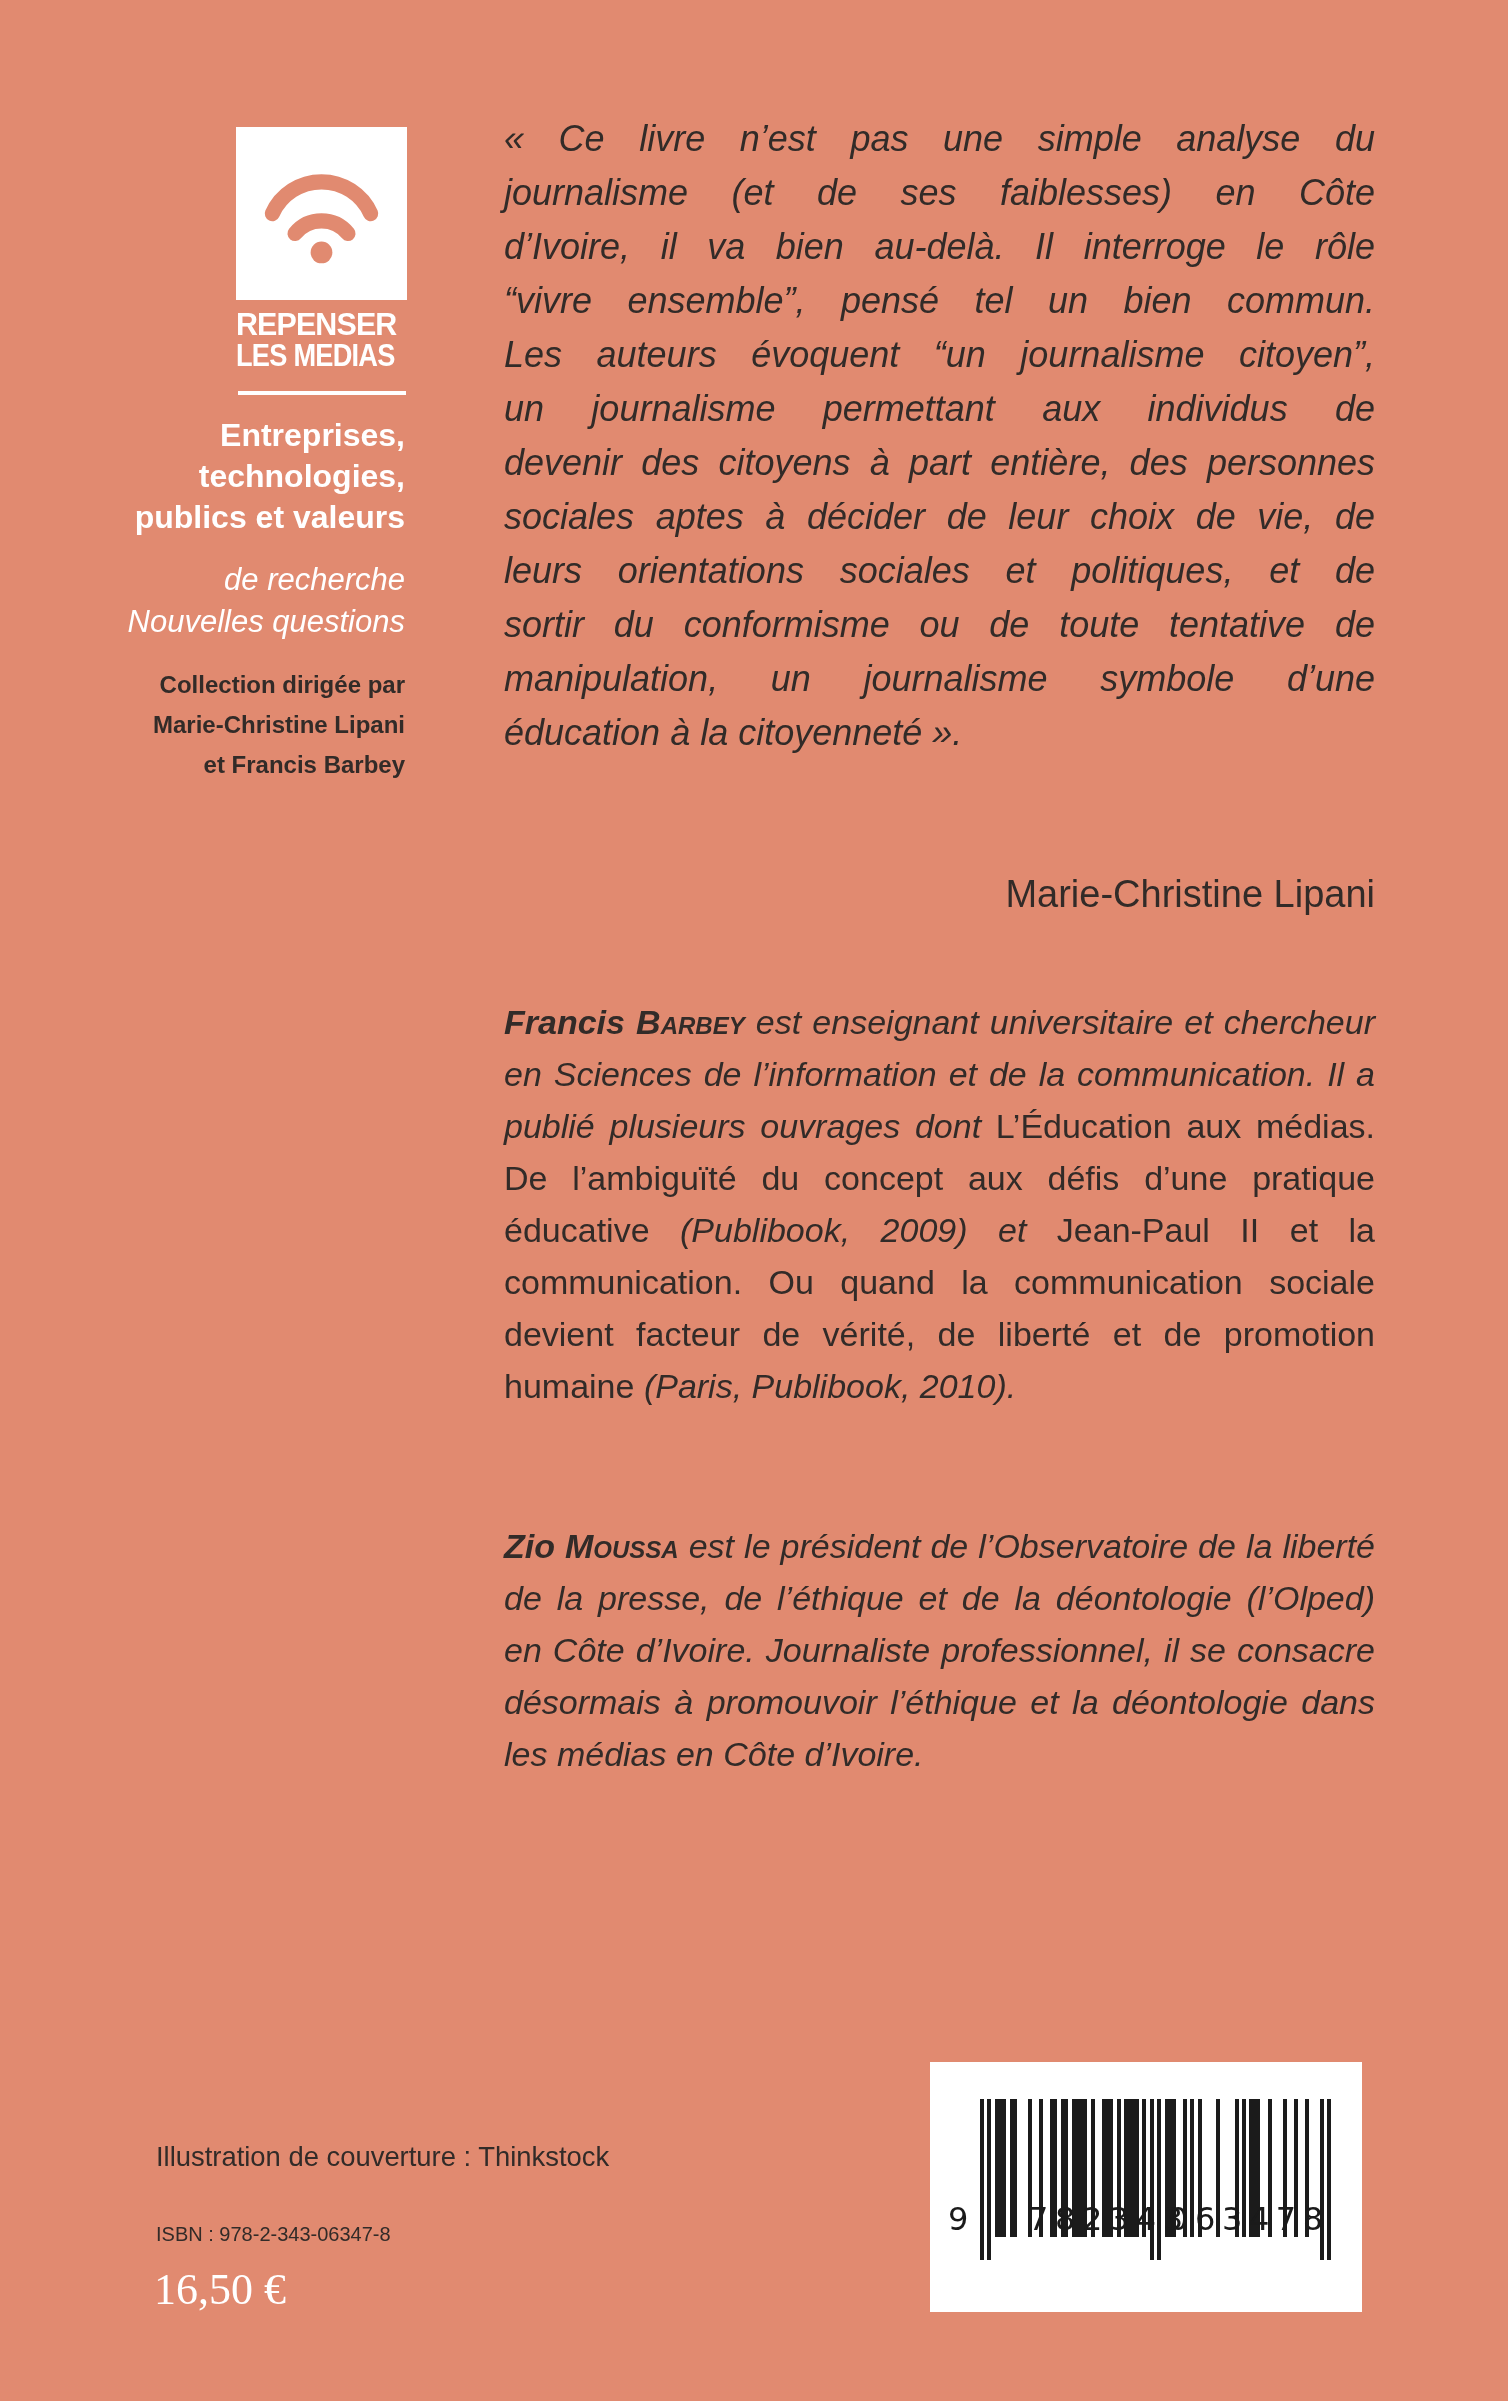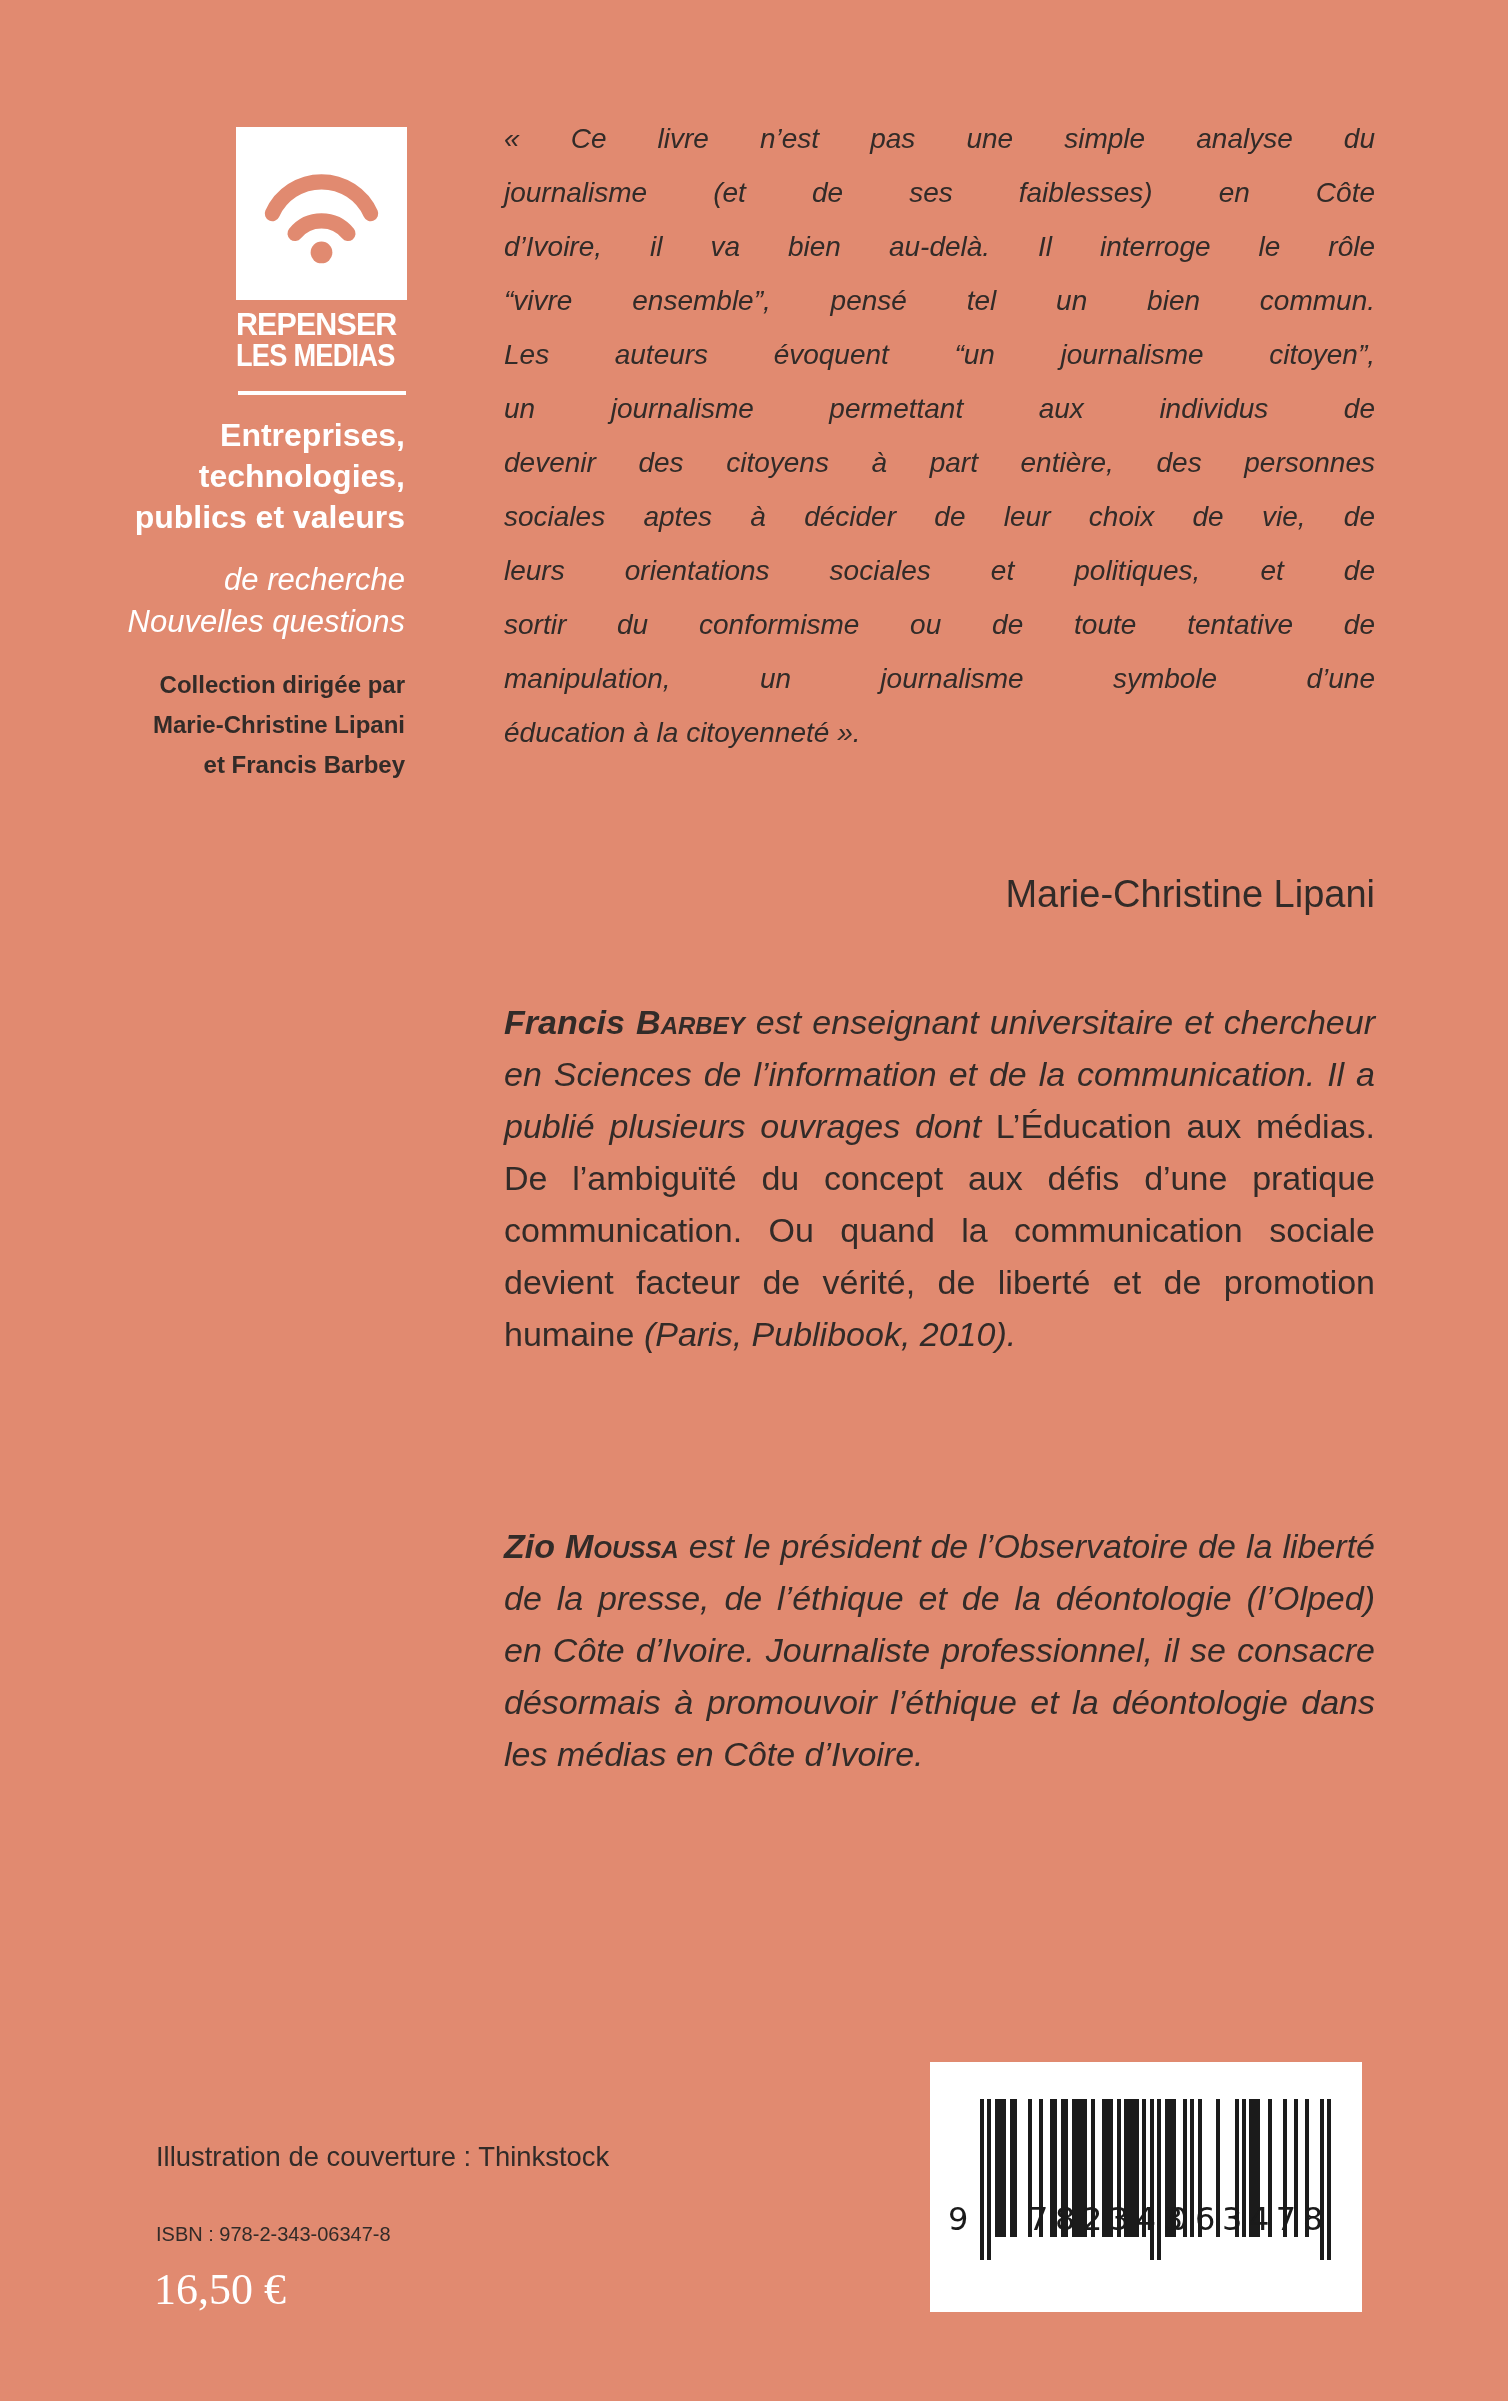--- a/index.html
+++ b/index.html
@@ -28,21 +28,21 @@
   }
   .leftcol{
     position:absolute;left:38px;top:415px;width:367px;text-align:right;
   }
   .tagline{color:#FFFFFF;font-weight:700;font-size:32px;line-height:41px;}
   .subtitle{color:#FFFFFF;font-style:italic;font-size:31px;line-height:42px;margin-top:21px;}
   .directors{color:#322B28;font-weight:700;font-size:24px;line-height:40px;margin-top:22px;}
   
   .quote{
     position:absolute;left:504px;top:112px;width:871px;
-    font-style:italic;font-size:28px;line-height:54px;color:#322B28;
+    font-style:italic;font-size:36px;line-height:54px;color:#322B28;
   }
   .qline{height:54px;}
   .just{text-align:justify;text-align-last:justify;}
   .attribution{
     position:absolute;left:504px;top:873px;width:871px;
     text-align:right;font-size:38px;color:#322B28;
   }
   
   .bio{
     position:absolute;left:504px;width:871px;
@@ -127,20 +127,21 @@
     <div class="qline just">manipulation, un journalisme symbole d’une</div>
     <div class="qline">éducation à la citoyenneté ».</div>
   </div>
   <div class="attribution">Marie-Christine Lipani</div>
 
   <div class="bio bio1">
     <div class="bline just"><span class="bi">Francis </span><span class="bi sc">Barbey</span><span class="it"> est enseignant universitaire et chercheur</span></div>
     <div class="bline just"><span class="it">en Sciences de l’information et de la communication. Il a</span></div>
     <div class="bline just"><span class="it">publié plusieurs ouvrages dont </span><span class="rm">L’Éducation aux médias.</span></div>
     <div class="bline just"><span class="rm">De l’ambiguïté du concept aux défis d’une pratique</span></div>
+    <div class="bline just"><span class="rm">éducative </span><span class="it">(Publibook, 2009) et </span><span class="rm">Jean-Paul II et la</span></div>
     <div class="bline just"><span class="rm">communication. Ou quand la communication sociale</span></div>
     <div class="bline just"><span class="rm">devient facteur de vérité, de liberté et de promotion</span></div>
     <div class="bline"><span class="rm">humaine </span><span class="it">(Paris, Publibook, 2010).</span></div>
   </div>
 
   <div class="bio bio2">
     <div class="bline just"><span class="bi">Zio </span><span class="bi sc">Moussa</span><span class="it"> est le président de l’Observatoire de la liberté</span></div>
     <div class="bline just"><span class="it">de la presse, de l’éthique et de la déontologie (l’Olped)</span></div>
     <div class="bline just"><span class="it">en Côte d’Ivoire. Journaliste professionnel, il se consacre</span></div>
     <div class="bline just"><span class="it">désormais à promouvoir l’éthique et la déontologie dans</span></div>

